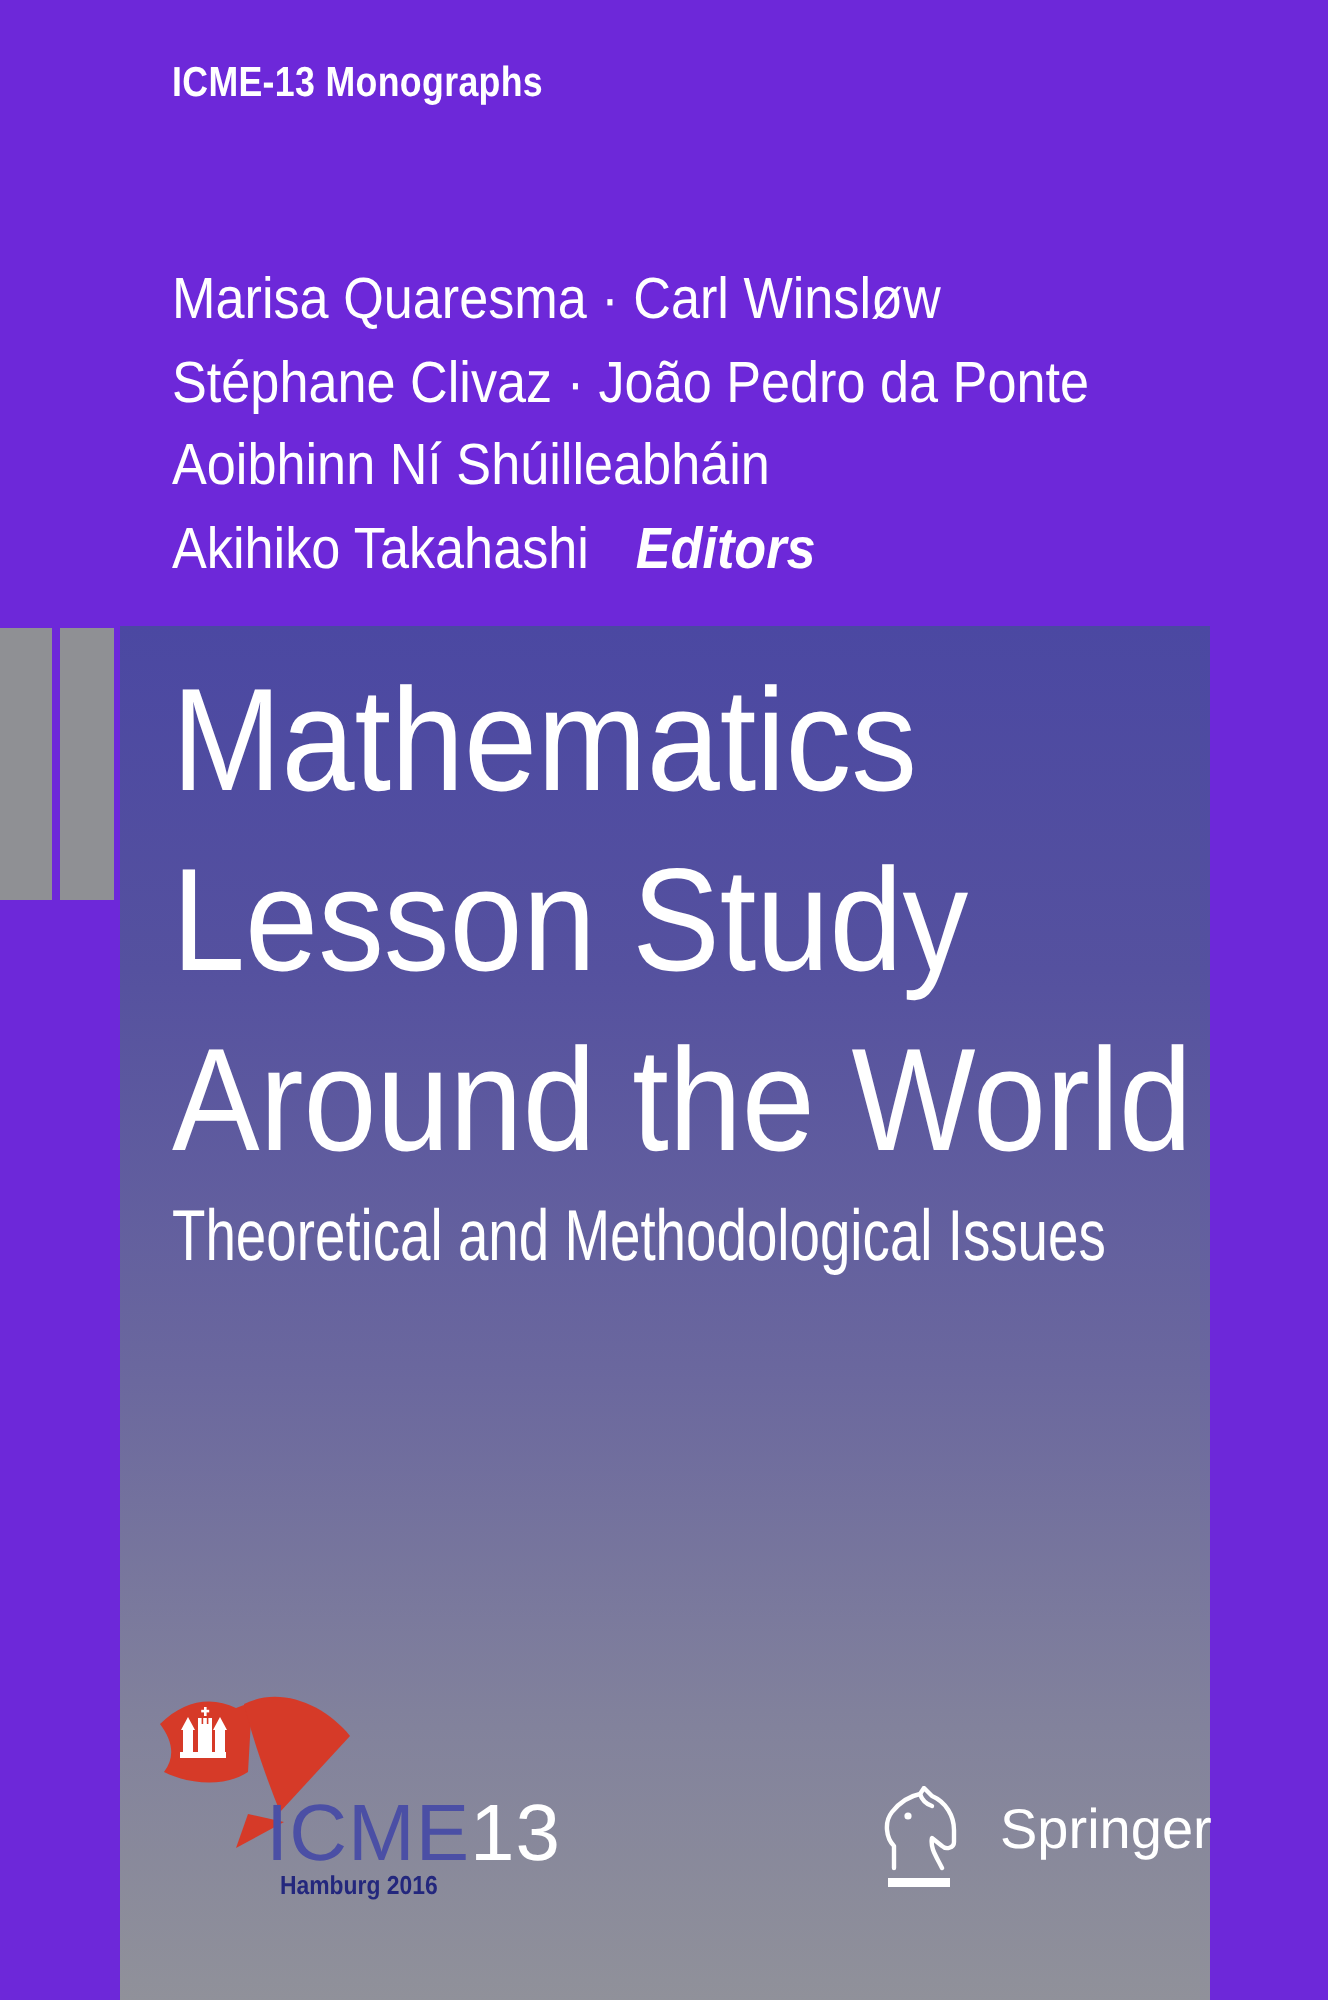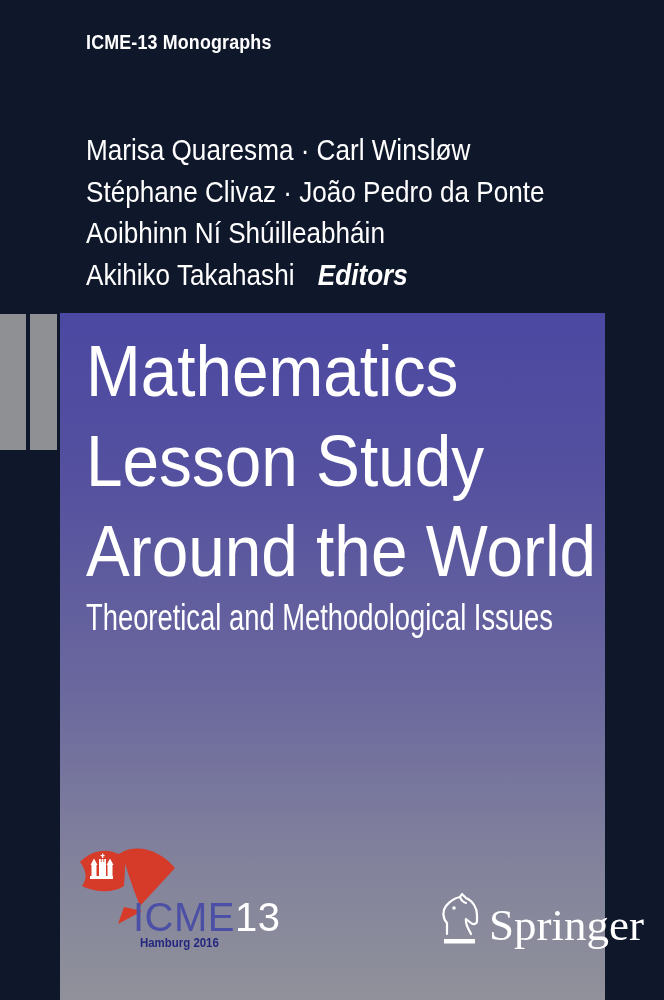--- a/index.html
+++ b/index.html
@@ -1,20 +1,20 @@
 <!DOCTYPE html>
 <html><head>
 <meta charset="utf-8">
 <style>
   html,body{margin:0;padding:0;background:#444;}
   .cover{
     position:relative;
     width:664px;height:1000px;
     overflow:hidden;
-    background:#0f172a;
+    background:#6d28d9;
     font-family:"Liberation Sans", sans-serif;
   }
   
   .series{
     position:absolute;left:86px;top:30px;
     color:#fff;font-size:21px;font-weight:bold;
     white-space:nowrap;
     transform:scaleX(0.85);transform-origin:left top;
     letter-spacing:0.2px;
   }
@@ -62,23 +62,23 @@
   .icme-tagline{
     position:absolute;left:62px;top:92px;
     color:#23277d;font-size:13px;font-weight:bold;
     white-space:nowrap;
     transform:scaleX(0.88);transform-origin:left top;
   }
   
   .springer-logo{position:absolute;left:380px;top:580px;width:210px;height:56px;}
   .springer-horse{position:absolute;left:0;top:0;}
   .springer-wordmark{
-    position:absolute;left:49px;top:6px;
-    color:#fff;font-family:Liberation Serif, serif;
-    font-size:45px;white-space:nowrap;
+    position:absolute;left:60px;top:6px;
+    color:#fff;font-family:Liberation Sans, sans-serif;
+    font-size:28px;white-space:nowrap;
   }
 </style>
 </head>
 <body>
 
 <div class="cover">
 
   <div class="series">ICME-13 Monographs</div>
 
   <div class="authors">

